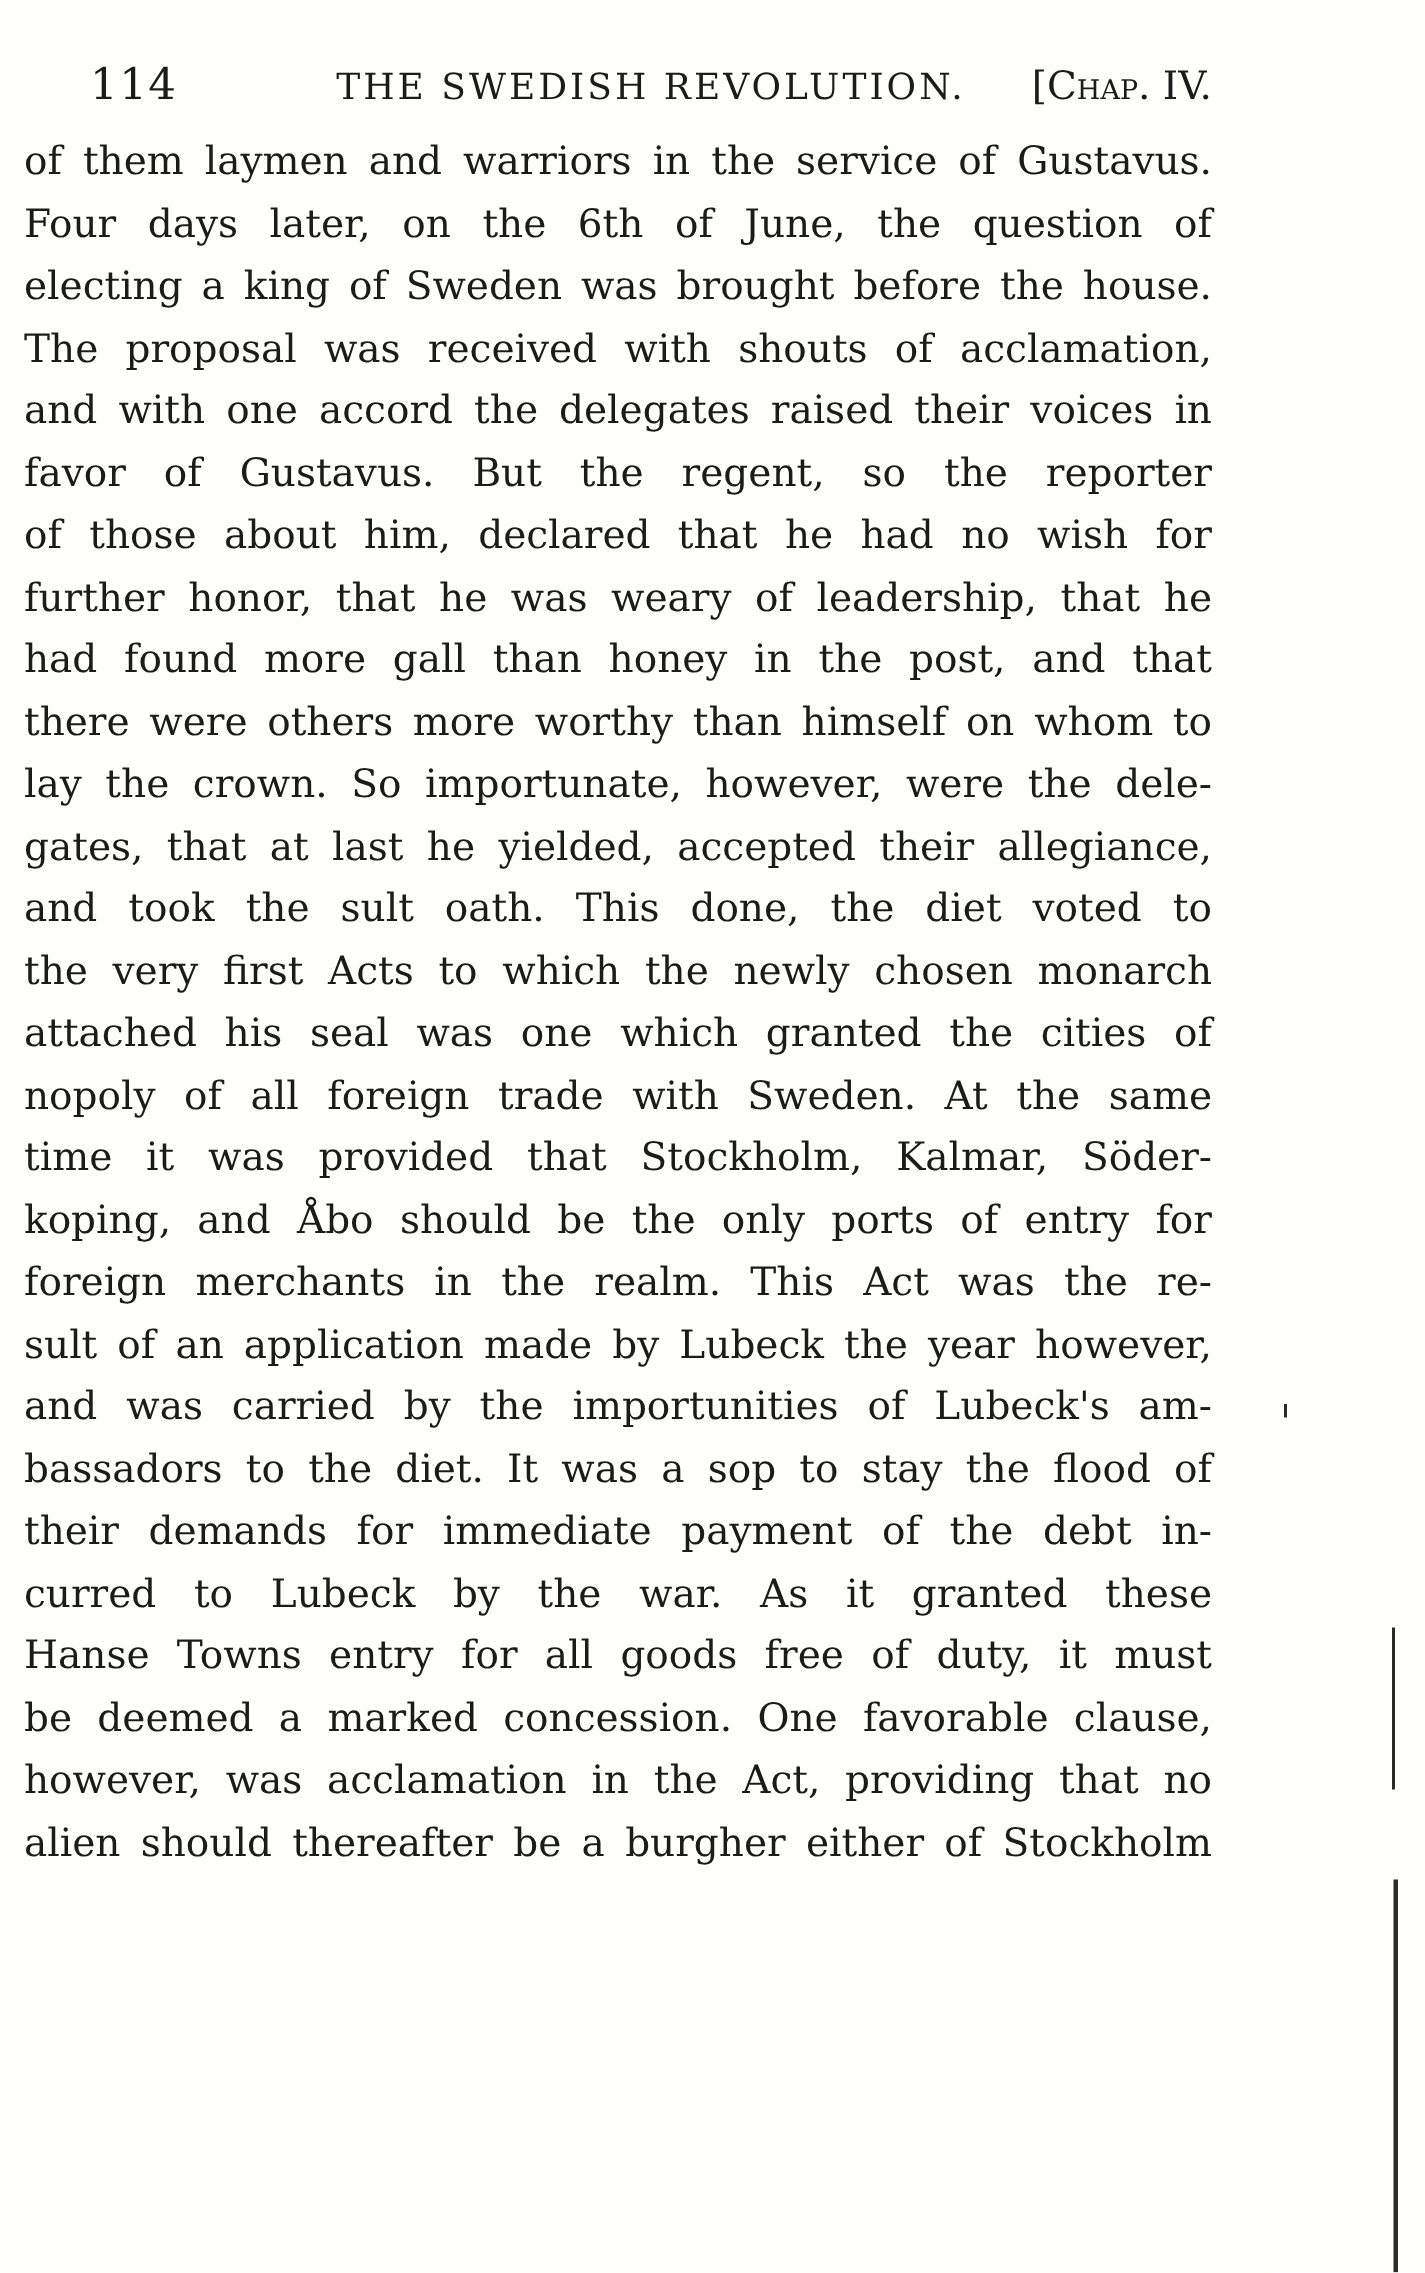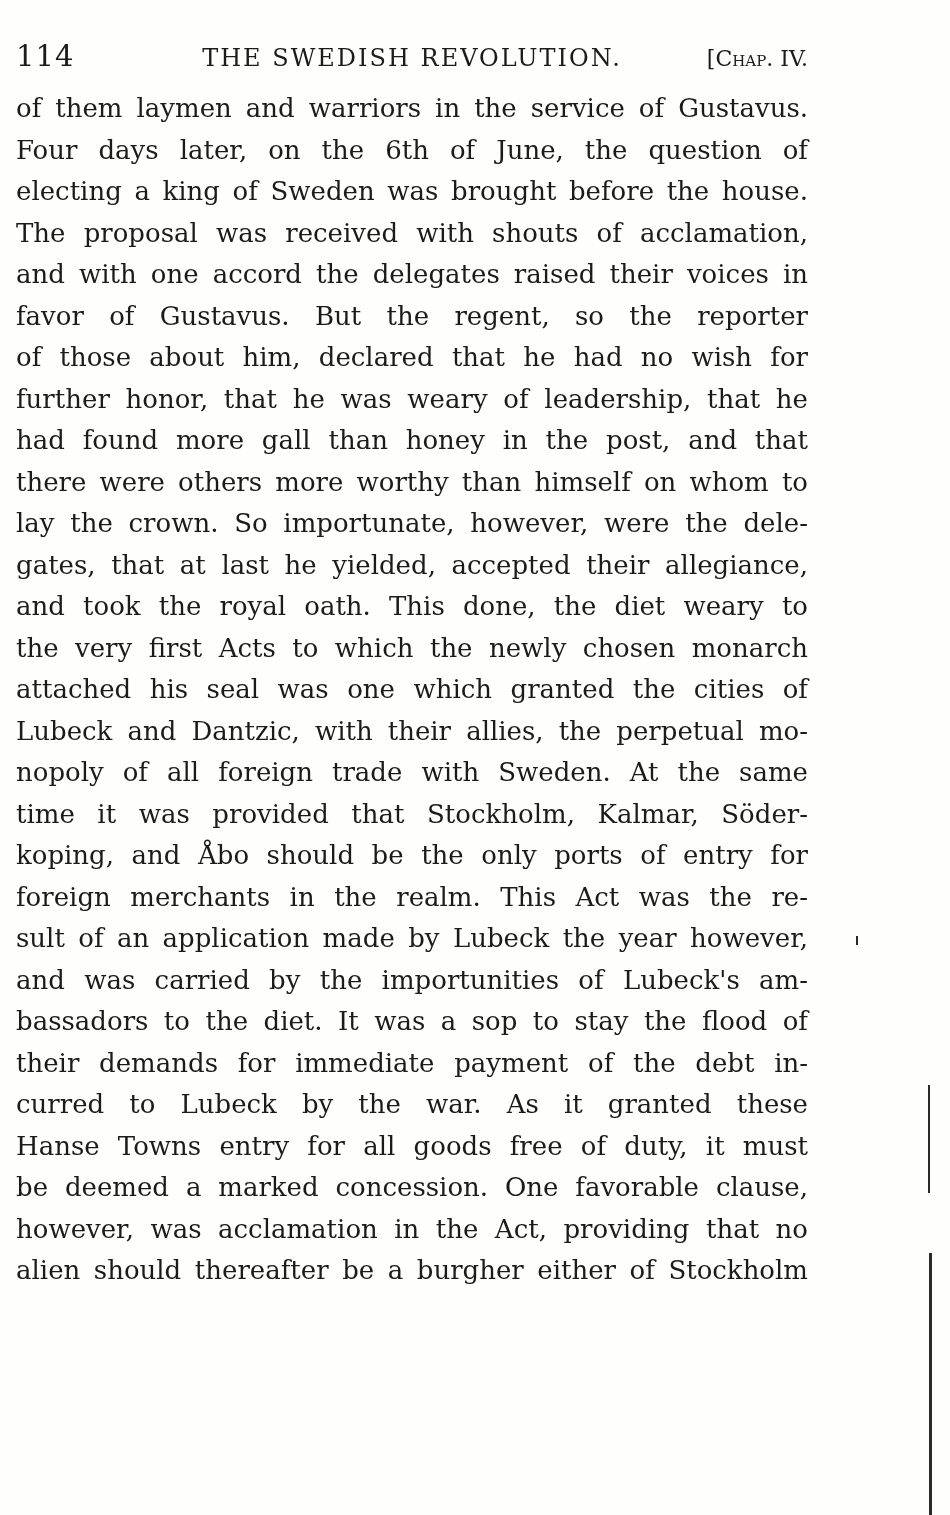--- a/index.html
+++ b/index.html
@@ -22,33 +22,34 @@
     left: 16px;
     width: 792px;
     display: flex;
     align-items: baseline;
   }
   .page-number {
     font-size: 29px;
     width: 140px;
     text-align: left;
     letter-spacing: 1px;
+    margin-left: 44px;
   }
   .running-title {
     flex: 1;
     text-align: center;
     font-size: 24px;
     letter-spacing: 2px;
     white-space: nowrap;
     margin-top: 32px;
   }
   .chapter-label {
     width: 140px;
     text-align: right;
-    font-size: 22px;
+    font-size: 26px;
     font-variant: small-caps;
     white-space: nowrap;
   }
   .text-block {
     position: absolute;
     top: 88px;
     left: 16px;
     width: 792px;
     font-size: 26px;
     line-height: 41.5px;
@@ -86,24 +87,23 @@
       <div class="line">electing a king of Sweden was brought before the house.</div>
       <div class="line">The proposal was received with shouts of acclamation,</div>
       <div class="line">and with one accord the delegates raised their voices in</div>
       <div class="line">favor of Gustavus.  But the regent, so the reporter</div>
       <div class="line">of those about him, declared that he had no wish for</div>
       <div class="line">further honor, that he was weary of leadership, that he</div>
       <div class="line">had found more gall than honey in the post, and that</div>
       <div class="line">there were others more worthy than himself on whom to</div>
       <div class="line">lay the crown.  So importunate, however, were the dele-</div>
       <div class="line">gates, that at last he yielded, accepted their allegiance,</div>
-      <div class="line">and took the royal oath.  This done, the diet weary to</div>
+      <div class="line">and took the sult oath.  This done, the diet voted to</div>
       <div class="line">the very first Acts to which the newly chosen monarch</div>
       <div class="line">attached his seal was one which granted the cities of</div>
-      <div class="line">Lubeck and Dantzic, with their allies, the perpetual mo-</div>
       <div class="line">nopoly of all foreign trade with Sweden.  At the same</div>
       <div class="line">time it was provided that Stockholm, Kalmar, Söder-</div>
       <div class="line">koping, and Åbo should be the only ports of entry for</div>
       <div class="line">foreign merchants in the realm.  This Act was the re-</div>
       <div class="line">sult of an application made by Lubeck the year however,</div>
       <div class="line">and was carried by the importunities of Lubeck's am-</div>
       <div class="line">bassadors to the diet.  It was a sop to stay the flood of</div>
       <div class="line">their demands for immediate payment of the debt in-</div>
       <div class="line">curred to Lubeck by the war.  As it granted these</div>
       <div class="line">Hanse Towns entry for all goods free of duty, it must</div>

